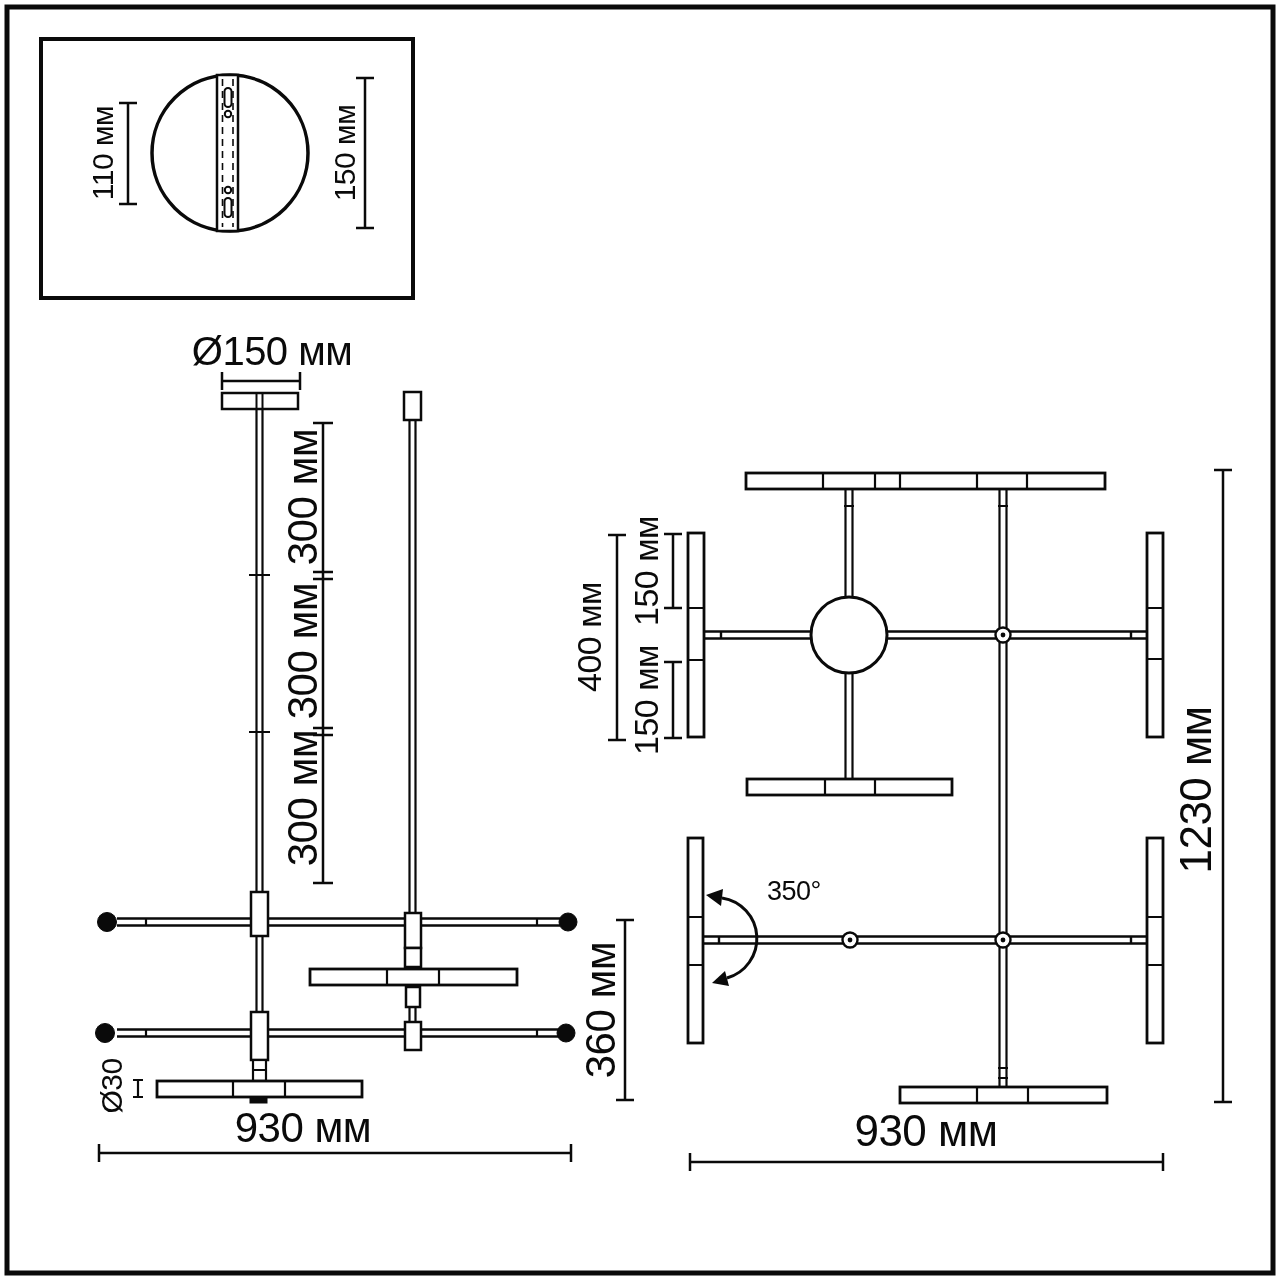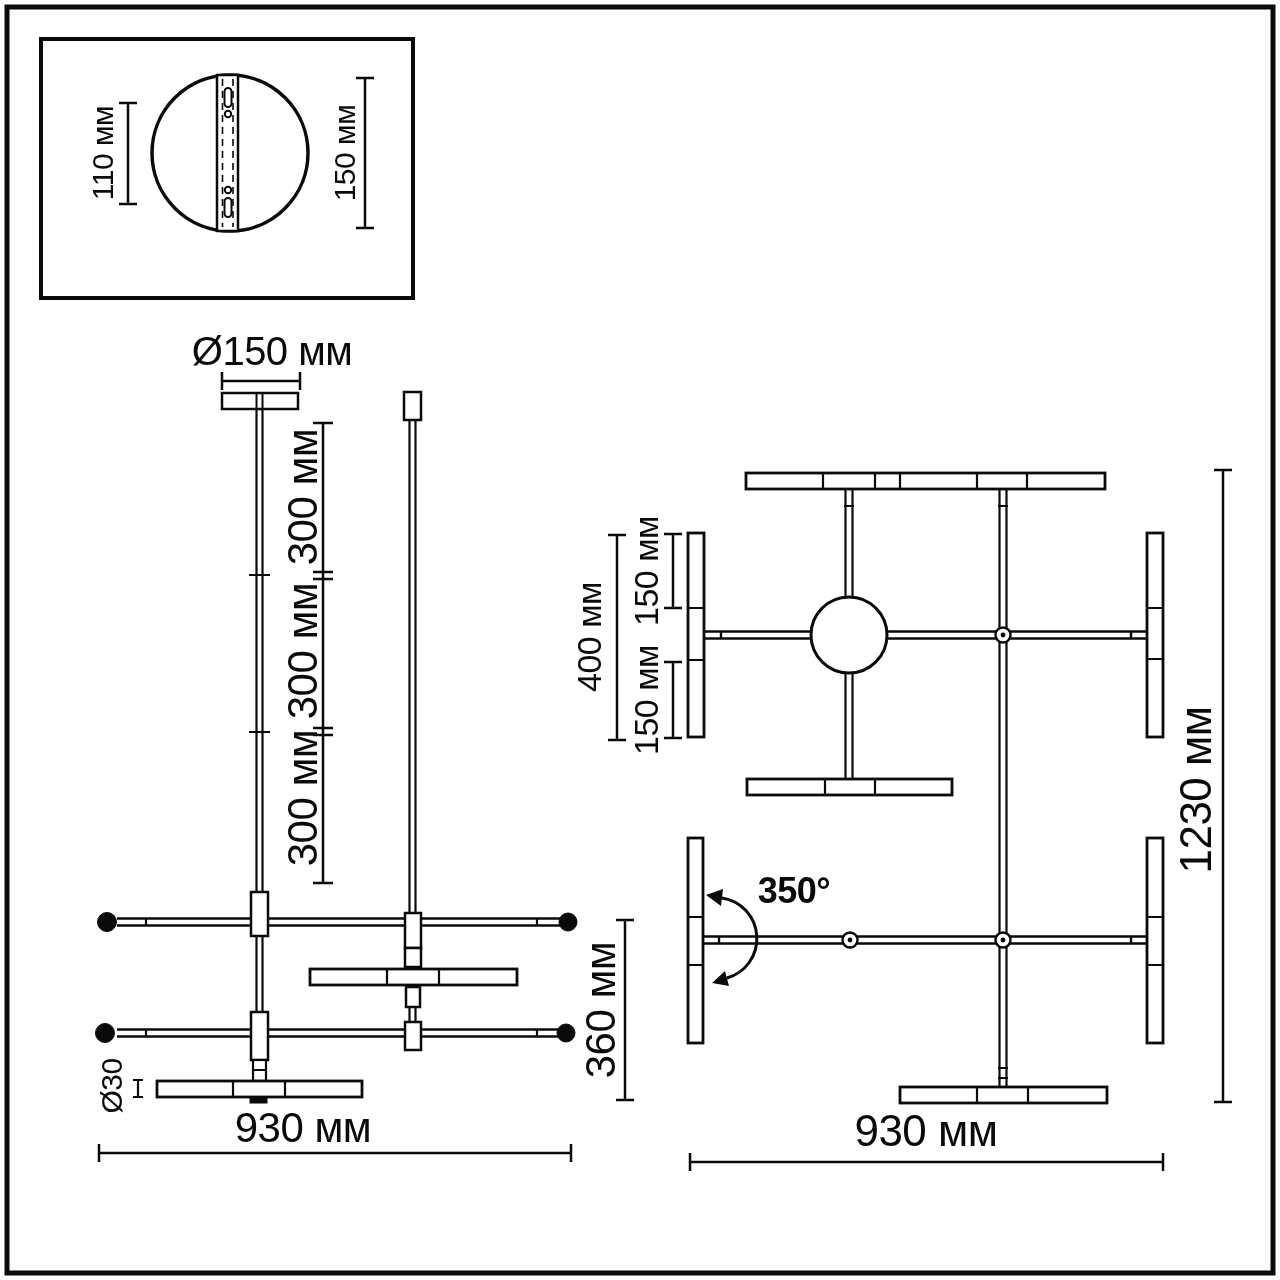--- a/index.html
+++ b/index.html
@@ -15,21 +15,21 @@
     position:absolute;
     white-space:nowrap;
     color:#0a0a0a;
     transform:translate(-50%,-50%);
     letter-spacing:-0.5px;
     line-height:1;
   }
   .rot{transform:translate(-50%,-50%) rotate(-90deg);}
   .fs30{font-size:30px;}
   .fs34{font-size:34px;}
-  .fs36{font-size:36px;font-weight:bold;}
+  .fs36{font-size:27px;}
   .fs40{font-size:40px;text-align:center;}
   .fs42{font-size:42px;}
   .fs44{font-size:44px;}
 </style>
 </head>
 <body>
 
 <div id="stage">
 
   <svg id="linework" width="1280" height="1280" viewBox="0 0 1280 1280">

